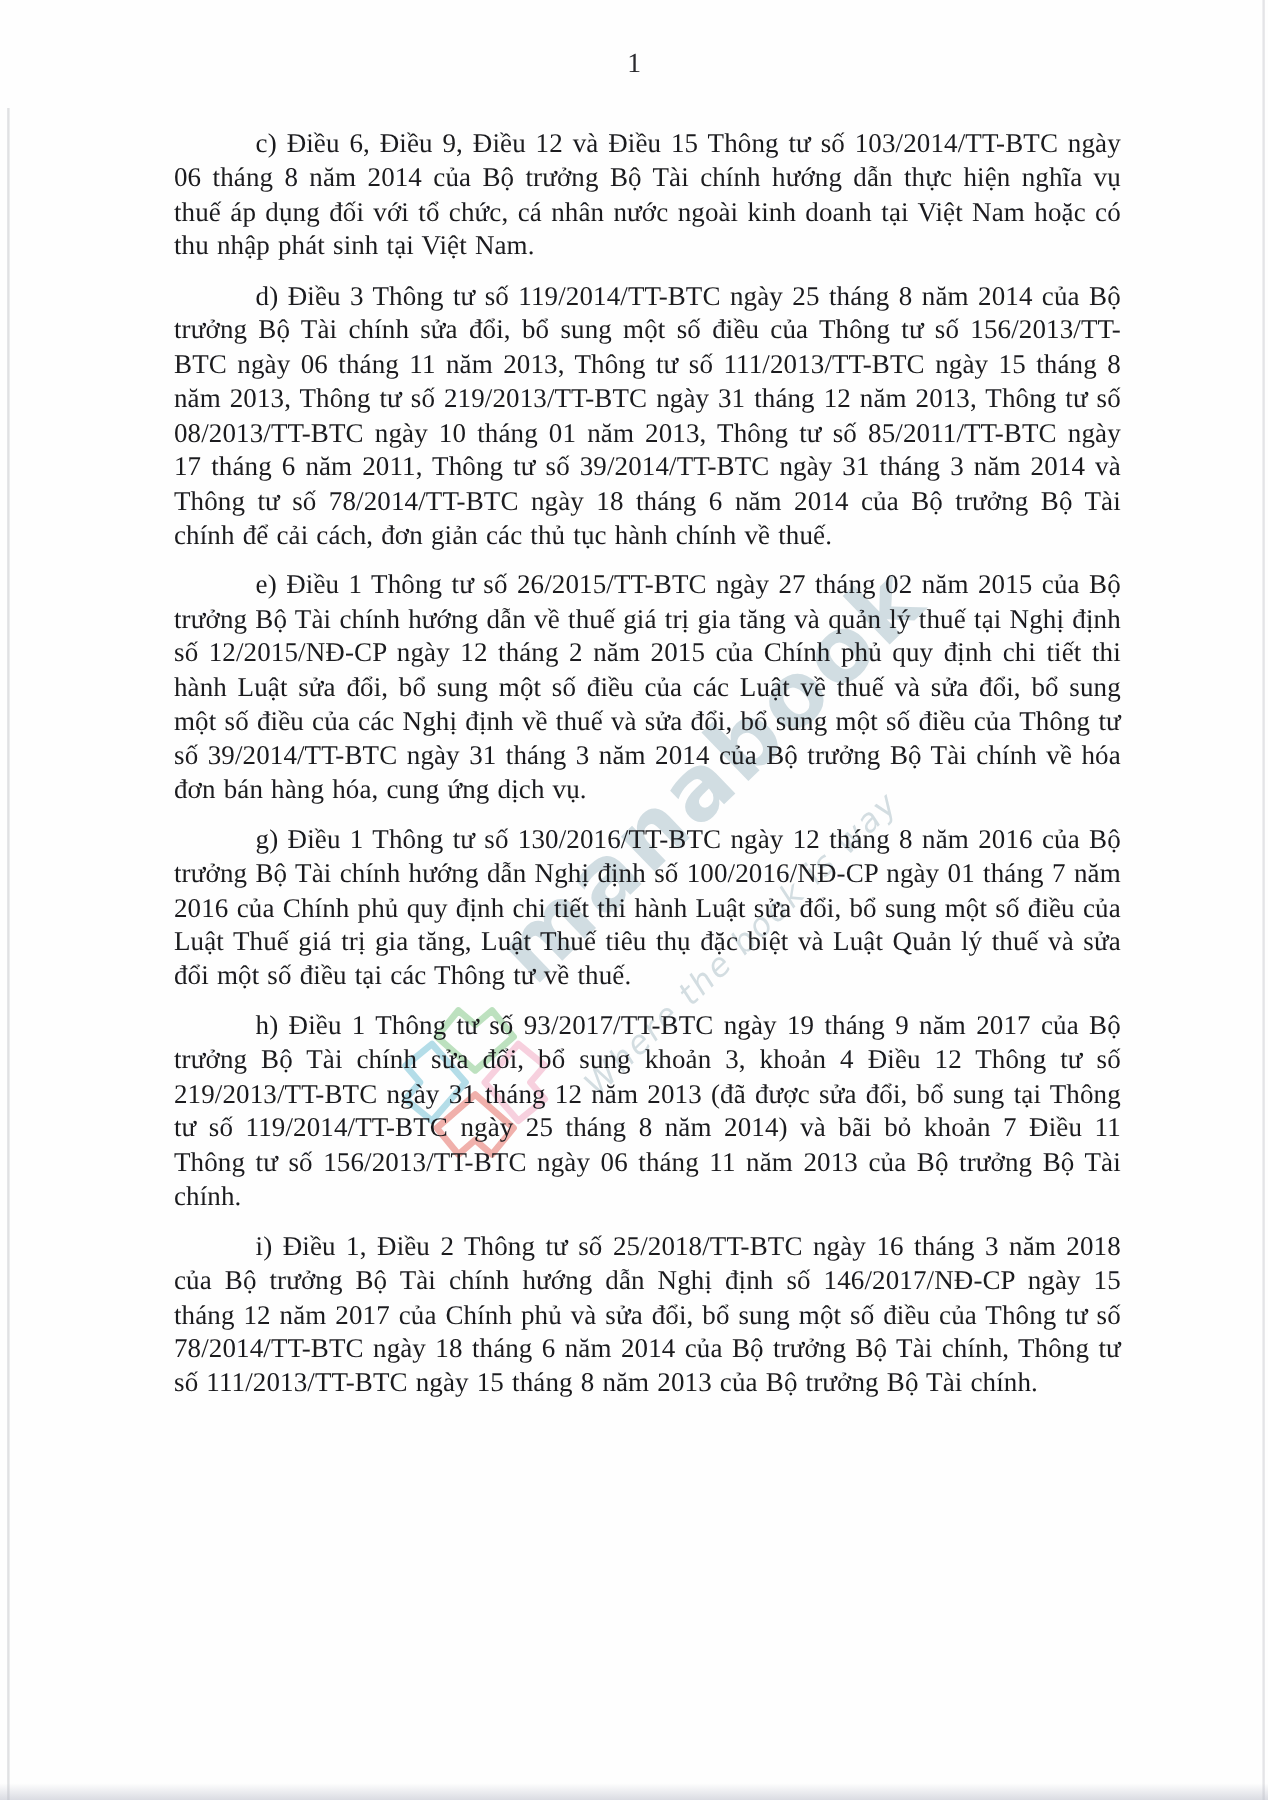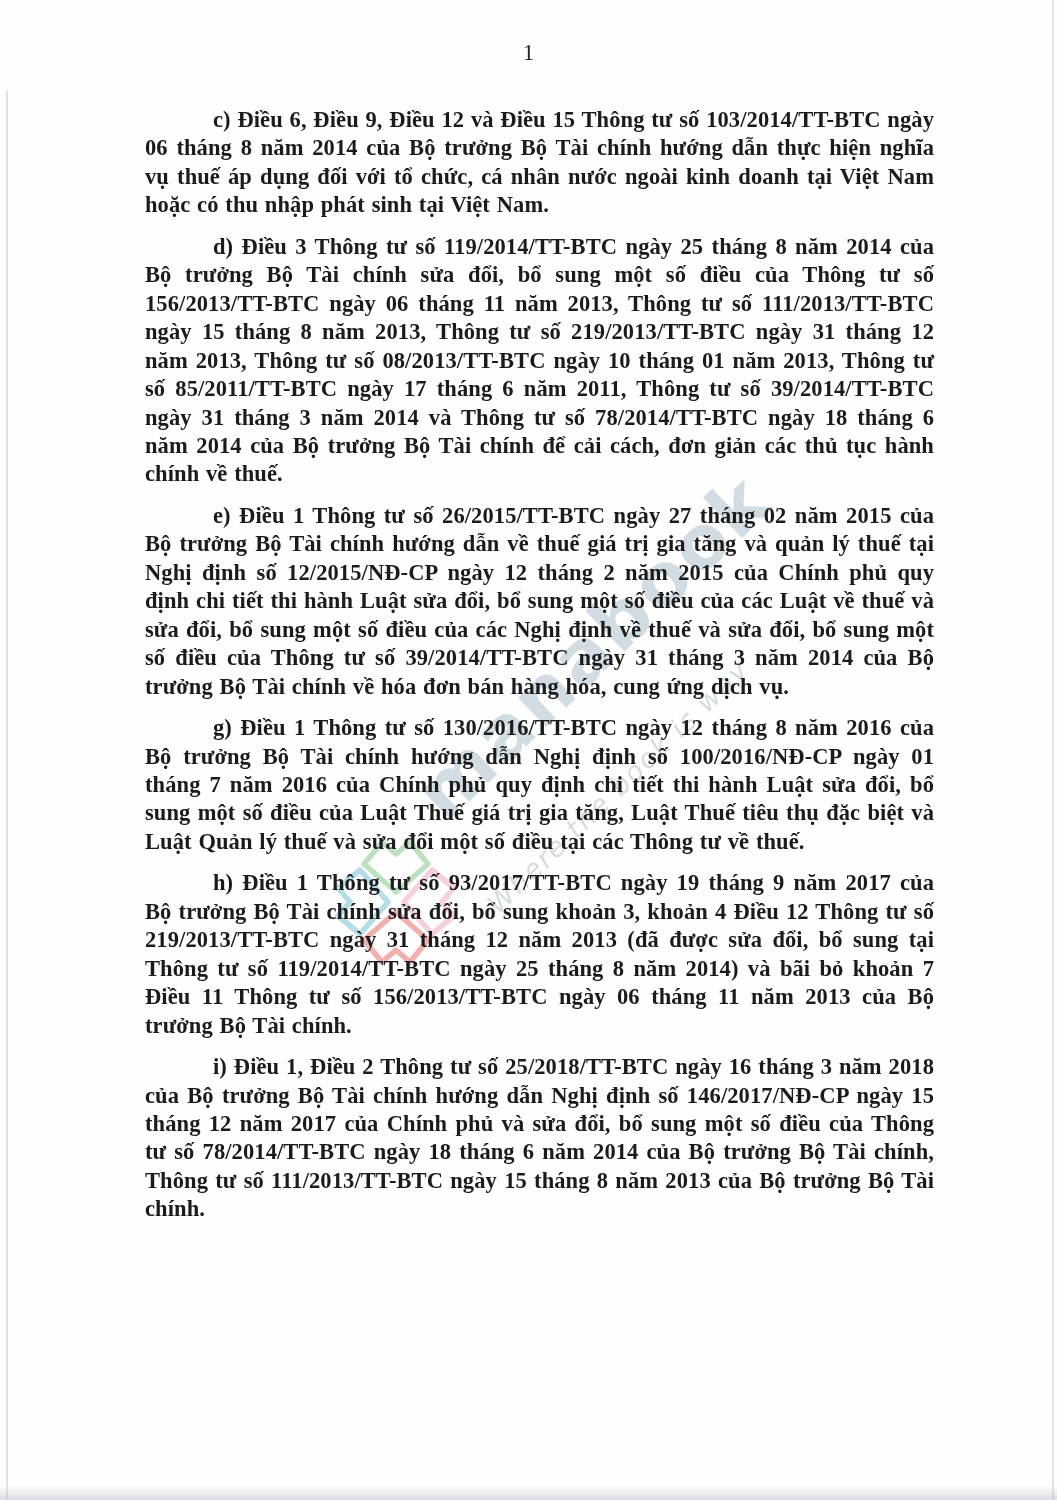--- a/index.html
+++ b/index.html
@@ -33,21 +33,20 @@
     z-index: 2;
   }
   .body-text p {
     margin: 0 0 13px 0;
     font-size: 22.5px;
     line-height: 28.45px;
     text-align: justify;
     text-indent: 68px;
     letter-spacing: 0.1px;
     word-spacing: 1px;
-    font-weight: bold;
   }
   
   .watermark-layer {
     position: absolute;
     inset: 0;
     z-index: 1;
     pointer-events: none;
   }
   .wm-brand {
     position: absolute;

